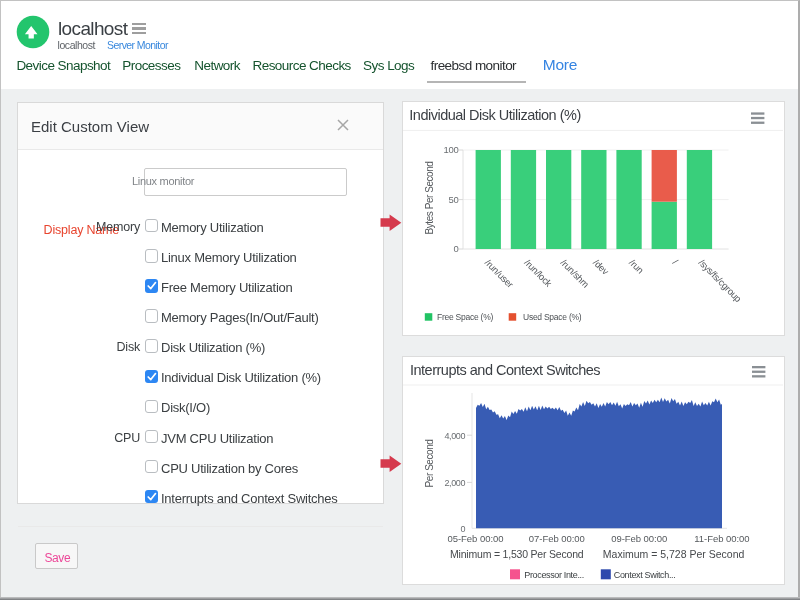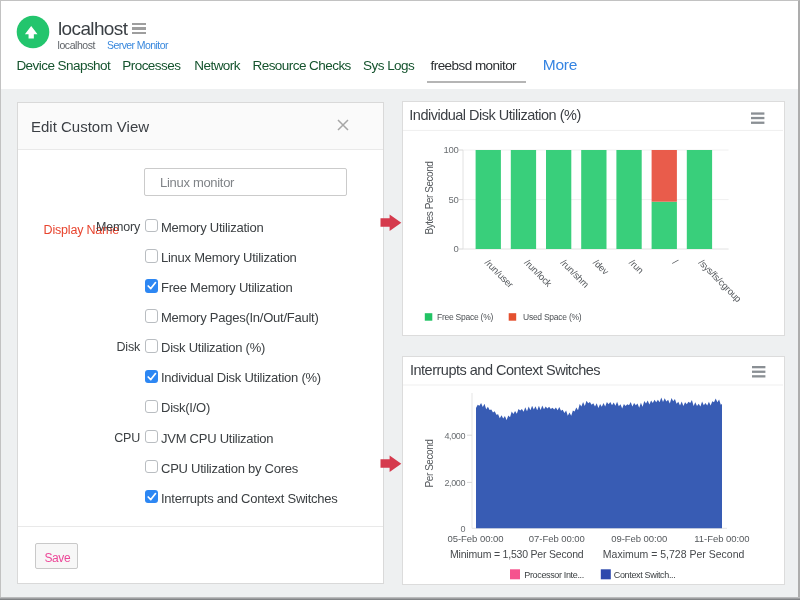--- a/index.html
+++ b/index.html
@@ -12,26 +12,26 @@
 
 #h-title { left:57px; top:17.6px; font-size:19px; letter-spacing:-0.63px; color:#3a3f44; }
 #h-sub1 { left:56.6px; top:38.6px; font-size:10.5px; letter-spacing:-0.45px; color:#5f6368; }
 #h-sub2 { left:106px; top:38.6px; font-size:10.5px; letter-spacing:-0.57px; color:#3988dd; }
 .tab { top:57.8px; font-size:13.5px; color:#14532d; letter-spacing:-0.55px; }
 #tab-active { color:#2b2e31;text-align:center; }
 #tab-more { top:56.1px; font-size:15.5px; color:#3584e2; letter-spacing:-0.2px; }
 #tab-underline { left:425.7px; top:79.7px; width:99.8px; height:2.1px; background:#b5b5b5; }
 .burger div { position:absolute; left:0; width:100%; background:#9e9e9e; }
 
-#modal { left:16px; top:101px; width:367px; height:482px; background:#fff; border:1px solid #d9d9d9; }
+#modal { left:16px; top:101px; width:367px; height:402px; background:#fff; border:1px solid #d9d9d9; }
 #modal-head { position:absolute; left:0; top:0; width:100%; height:47px; background:#fafafa; border-bottom:1px solid #e9e9e9; }
 #modal-title { left:13px; top:16.3px; font-size:15px; color:#3b3f44; }
 #dn-label { left:0px; top:72.6px; width:101px; text-align:right; font-size:12.5px; letter-spacing:-0.2px; color:#e8442e;margin-top:48px; }
 #dn-input { left:126px; top:65px; width:203px; height:27.5px; border:1px solid #cbcbcb; border-radius:2px; background:#fff; }
-#dn-text { left:142px; top:73.1px; font-size:13px; letter-spacing:-0.3px; color:#808488; }
+#dn-text { left:114px; top:73.1px; font-size:11px; letter-spacing:-0.3px; color:#808488; }
 .grplabel { left:8px; width:114px; text-align:right; font-size:12.5px; letter-spacing:-0.2px; color:#3c4043; }
 .cb { left:126.5px; width:13.5px; height:13.5px; border:1px solid #b9bdc1; border-radius:3px; background:#fff; }
 .cbc { left:126.5px; width:13.5px; height:13.5px; border-radius:3px; background:#2d87f3; }
 .cbc svg { position:absolute; left:0; top:0; }
 .cblabel { left:143px; font-size:13px; letter-spacing:-0.25px; color:#3c4043; }
 #modal-sep2 { left:0; top:422.5px; width:365px; height:1px; background:#e9e9e9; }
 #save-btn { left:16.5px; top:439.8px; width:43.5px; height:26.2px; background:#f7f7f7; border:1px solid #c9c9c9; border-radius:2px; }
 #save-lbl { left:26.4px; top:449.1px; font-size:12px; letter-spacing:-0.35px; color:#ec4899; }
 
 .panel { position:absolute; background:#fff; border:1px solid #dcdcdc; }

